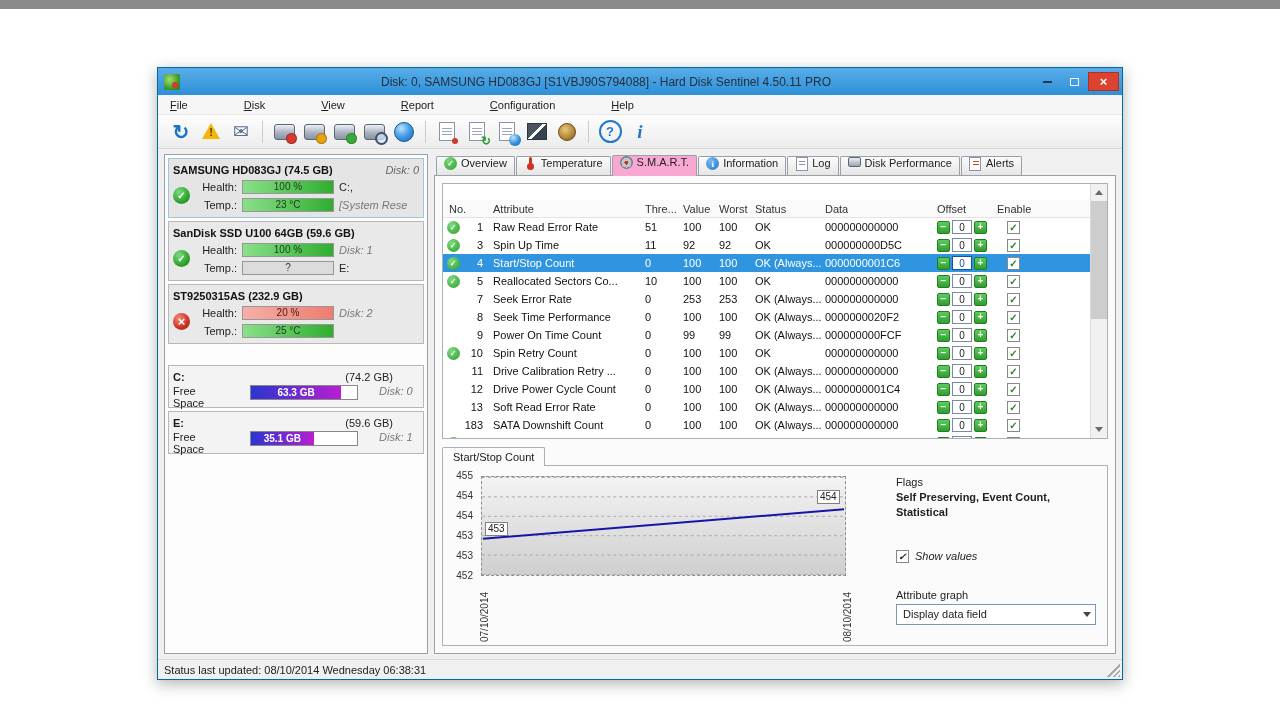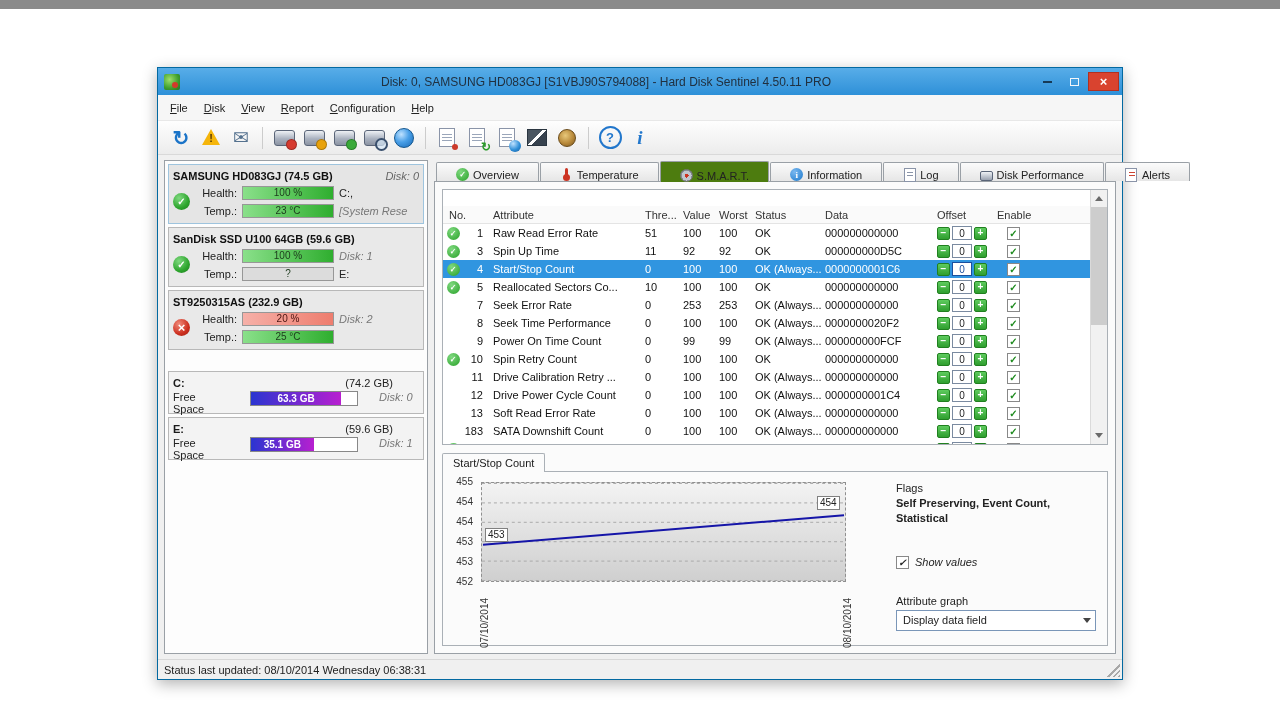--- a/index.html
+++ b/index.html
@@ -15,21 +15,21 @@
 .app-icon::after{content:"";position:absolute;right:2px;bottom:2px;width:6px;height:6px;border-radius:50%;background:#d43b2a;}
 .title{flex:1;text-align:center;font-size:12px;color:#203040;white-space:nowrap;overflow:hidden;}
 .winbtns{display:flex;align-items:center;margin-left:8px;}
 .winbtn{width:27px;height:19px;display:flex;align-items:center;justify-content:center;}
 .glyph-min{width:9px;height:2px;background:#173a56;}
 .glyph-max{width:9px;height:8px;border:1px solid #f2f6fa;}
 .winbtn.close{width:31px;background:#d9432f;border:1px solid #b23020;}
 .winbtn.close::before{content:"×";color:#fff;font-weight:bold;font-size:13px;line-height:1;}
 
 
-.menubar{height:26px;flex:0 0 auto;background:#f6f6f6;border-bottom:1px solid #e8e8e8;display:flex;align-items:center;padding-left:4px;}
+.menubar{height:20px;flex:0 0 auto;background:#f6f6f6;border-bottom:1px solid #e8e8e8;display:flex;align-items:center;padding-left:4px;gap:40px;}
 .menu-item{padding:4px 8px;color:#222;}
 .menu-item::first-letter{text-decoration:underline;}
 
 
 .toolbar{height:34px;flex:0 0 auto;background:linear-gradient(#fefefe,#ececec);border-bottom:1px solid #d9d9d9;display:flex;align-items:center;padding:0 8px;}
 .tbicon{width:28px;height:28px;display:flex;align-items:center;justify-content:center;position:relative;margin:0 1px;}
 .tbicon[data-name="separator"]{width:11px;}
 .tbicon[data-name="separator"]::before{content:"";width:1px;height:22px;background:#cccccc;}
 [data-name="toolbar-refresh-icon"]::before{content:"↻";font-size:20px;font-weight:bold;color:#1b74c8;line-height:1;}
 [data-name="toolbar-alert-icon"]::before{content:"";position:absolute;left:5px;top:5px;width:0;height:0;border-left:9px solid transparent;border-right:9px solid transparent;border-bottom:16px solid #f5b50a;}
@@ -82,22 +82,22 @@
 .pc-size{color:#222;padding-right:26px;}
 .pc-row{display:flex;align-items:flex-start;gap:21px;height:16px;}
 .pc-label{width:56px;flex:0 0 auto;color:#222;}
 .space-bar{width:108px;height:15px;border:1px solid #888;background:#fff;flex:0 0 auto;}
 .space-fill{height:100%;background:linear-gradient(90deg,#2a35d0,#b81fd0);display:flex;align-items:center;justify-content:center;color:#fff;font-weight:bold;font-size:10px;white-space:nowrap;}
 .pc-side{flex:1;color:#777;font-style:italic;}
 
 
 .main{flex:1;display:flex;flex-direction:column;min-width:0;}
 .tabbar{display:flex;align-items:flex-end;height:21px;padding-left:2px;flex:0 0 auto;position:relative;z-index:3;}
-.tab{display:flex;align-items:flex-end;gap:4px;height:19px;padding:0 19px;border:1px solid #9aa0a6;border-bottom:none;background:linear-gradient(#fbfbfb,#e6e6e6);margin-right:1px;border-radius:2px 2px 0 0;color:#222;white-space:nowrap;}
-.tab.active{height:21px;background:#4d7c0f;margin-bottom:-1px;}
+.tab{display:flex;align-items:flex-start;gap:4px;height:19px;padding:0 7px;border:1px solid #9aa0a6;border-bottom:none;background:linear-gradient(#fbfbfb,#e6e6e6);margin-right:1px;border-radius:2px 2px 0 0;color:#222;white-space:nowrap;}
+.tab.active{height:21px;background:#f9a8d4;margin-bottom:-1px;}
 .tab-icon{width:13px;height:13px;position:relative;display:inline-flex;align-items:center;justify-content:center;flex:0 0 auto;}
 .tab-icon[data-icon="overview"]{border-radius:50%;background:radial-gradient(circle at 35% 30%,#7fd97f,#28a028);}
 .tab-icon[data-icon="overview"]::before{content:"✓";color:#fff;font-size:8px;font-weight:bold;}
 .tab-icon[data-icon="temperature"]::before{content:"";position:absolute;top:0;left:5px;width:3px;height:9px;border-radius:2px 2px 0 0;background:#cc3322;}
 .tab-icon[data-icon="temperature"]::after{content:"";position:absolute;bottom:0;left:3px;width:7px;height:7px;border-radius:50%;background:#cc3322;}
 .tab-icon[data-icon="smart"]{border-radius:50%;border:1px solid #777;background:radial-gradient(circle at center,#cc3322 0 2px,#c0c6cf 2px 5px,#8a919c 5px);}
 .tab-icon[data-icon="information"]{border-radius:50%;background:radial-gradient(circle at 35% 30%,#7ab8f0,#1a78cc);}
 .tab-icon[data-icon="information"]::before{content:"i";color:#fff;font-size:9px;font-weight:bold;font-family:"Liberation Serif",serif;}
 .tab-icon[data-icon="log"]::before,.tab-icon[data-icon="alerts"]::before{content:"";width:10px;height:12px;background:#fff;border:1px solid #8a94a8;}
 .tab-icon[data-icon="log"]::after{content:"";position:absolute;left:4px;top:4px;width:6px;height:6px;background:repeating-linear-gradient(#8a94a8 0 1px,transparent 1px 3px);}

